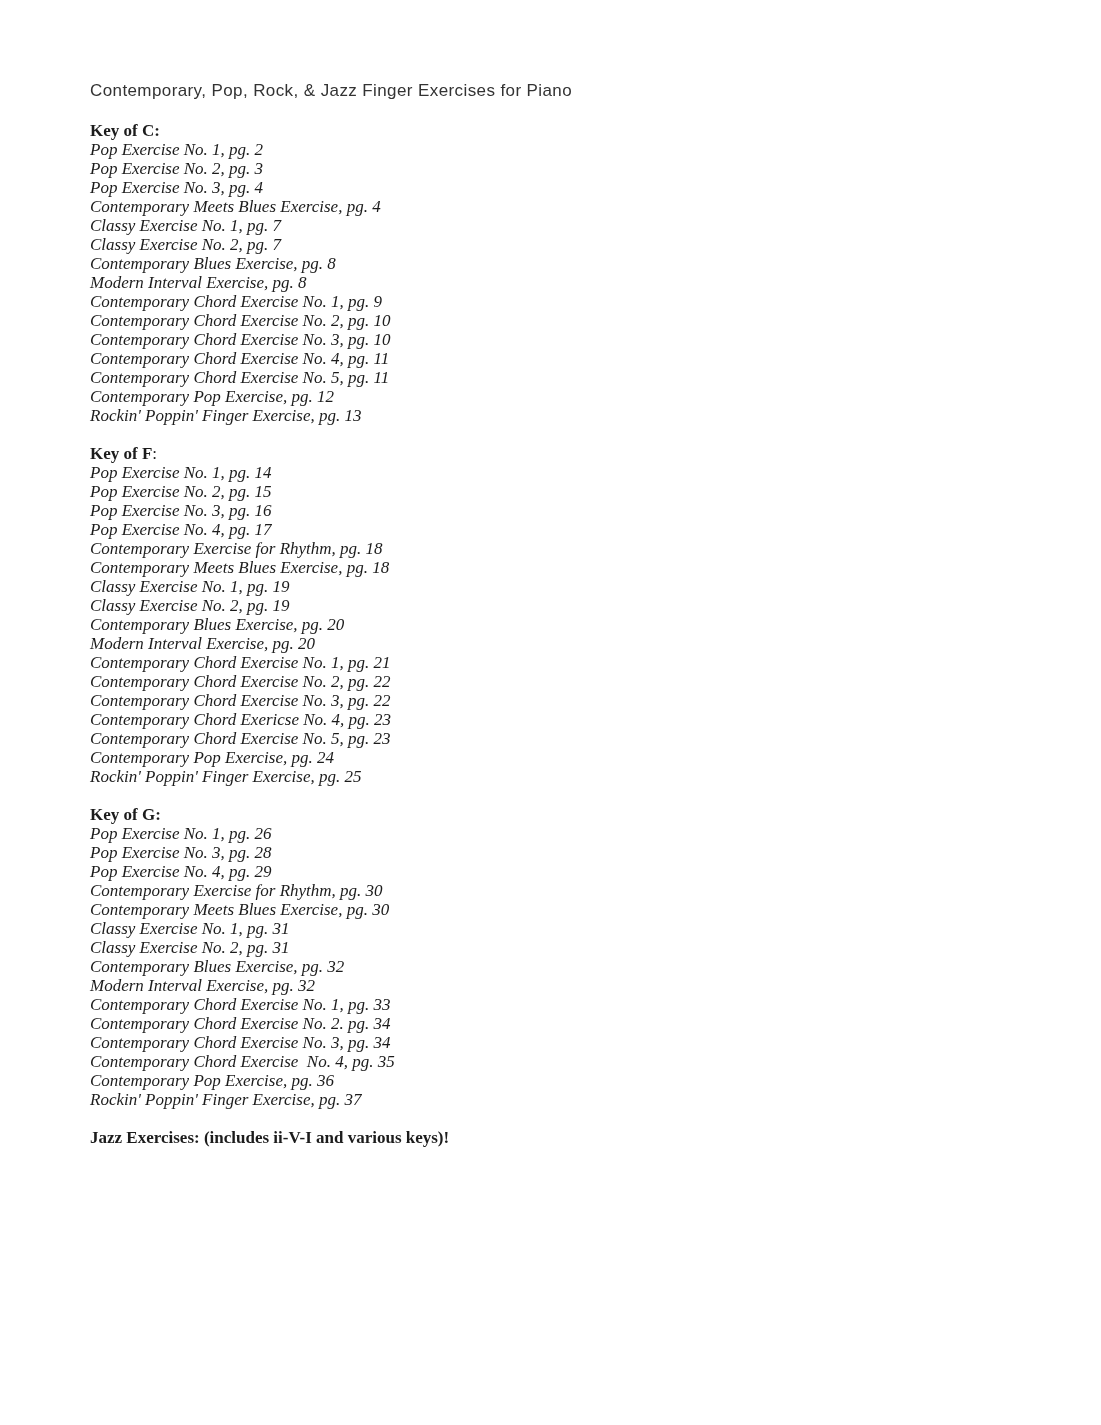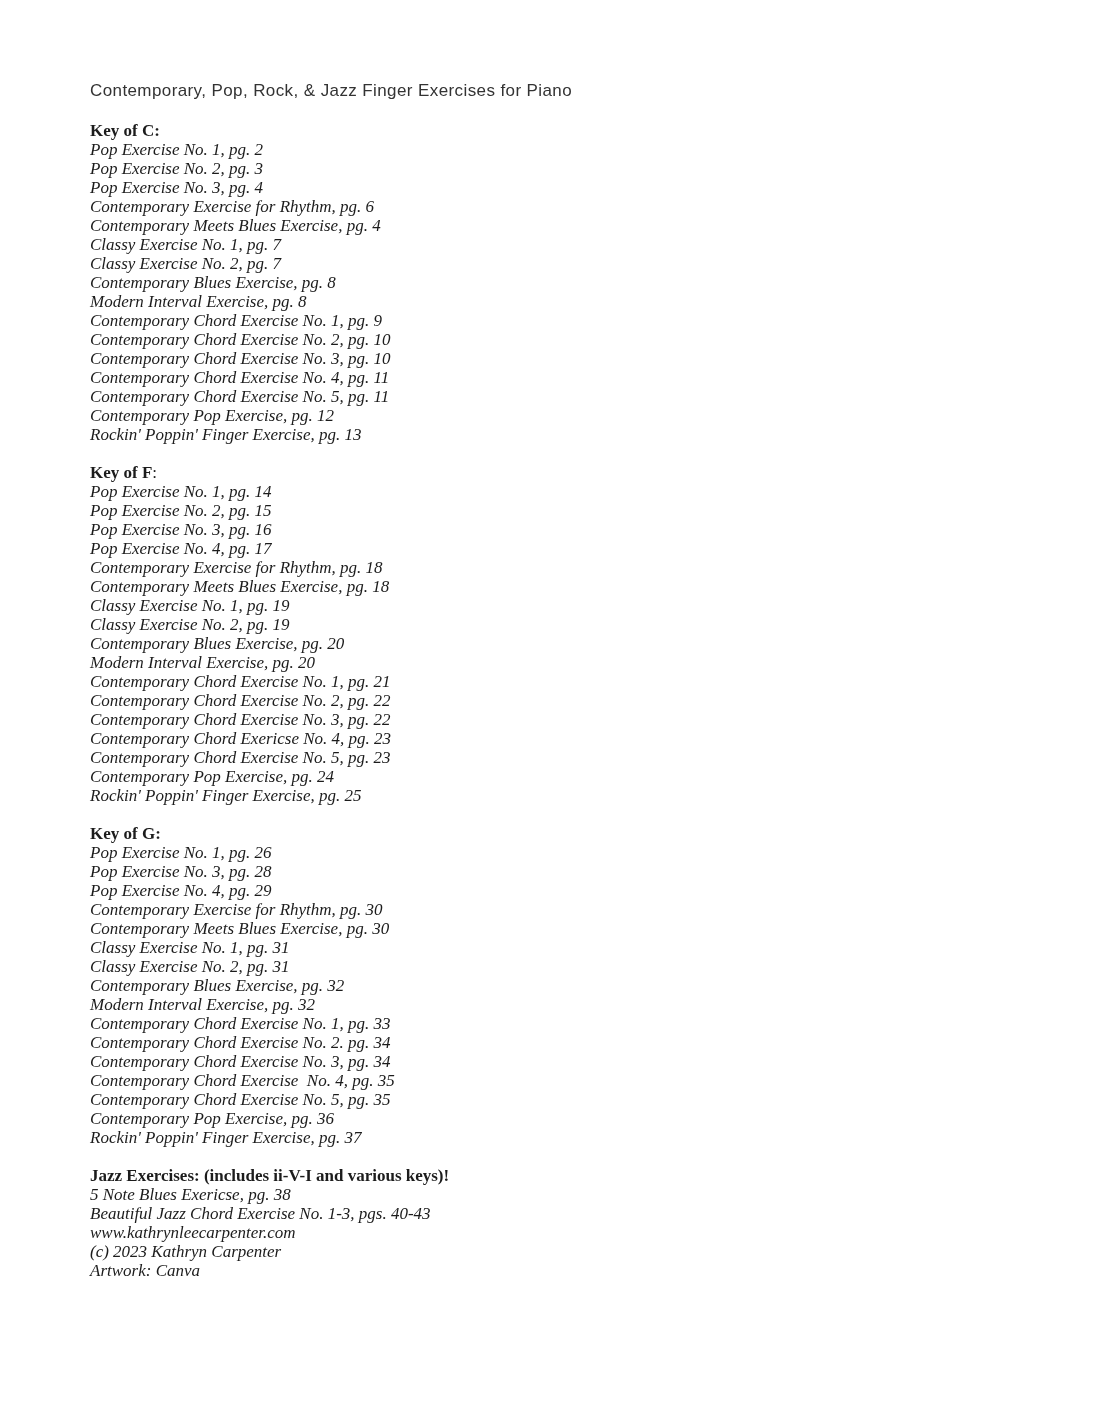--- a/index.html
+++ b/index.html
@@ -41,21 +41,20 @@
   <section class="toc-section">
     <div class="line heading"><span class="bold">Key of C:</span><span class="tail"></span></div>
     <ul class="items">
   <li class="line">Pop Exercise No. 1, pg. 2</li>
 
   <li class="line">Pop Exercise No. 2, pg. 3</li>
 
   <li class="line">Pop Exercise No. 3, pg. 4</li>
 
 
-  <li class="line">Contemporary Exercise for Rhythm, pg. 6</li>
 
   <li class="line">Contemporary Meets Blues Exercise, pg. 4</li>
 
   <li class="line">Classy Exercise No. 1, pg. 7</li>
 
   <li class="line">Classy Exercise No. 2, pg. 7</li>
 
   <li class="line">Contemporary Blues Exercise, pg. 8</li>
 
   <li class="line">Modern Interval Exercise, pg. 8</li>
@@ -138,36 +137,24 @@
   <li class="line">Modern Interval Exercise, pg. 32</li>
 
   <li class="line">Contemporary Chord Exercise No. 1, pg. 33</li>
 
   <li class="line">Contemporary Chord Exercise No. 2. pg. 34</li>
 
   <li class="line">Contemporary Chord Exercise No. 3, pg. 34</li>
 
   <li class="line">Contemporary Chord Exercise  No. 4, pg. 35</li>
 
-  <li class="line">Contemporary Chord Exercise No. 5, pg. 35</li>
 
   <li class="line">Contemporary Pop Exercise, pg. 36</li>
 
   <li class="line">Rockin' Poppin' Finger Exercise, pg. 37</li>
 </ul>
   </section>
 
   <section class="toc-section">
     <div class="line heading"><span class="bold">Jazz Exercises: (includes ii-V-I and various keys)!</span><span class="tail"></span></div>
-    <ul class="items">
-  <li class="line">5 Note Blues Exericse, pg. 38</li>
-
-  <li class="line">Beautiful Jazz Chord Exercise No. 1-3, pgs. 40-43</li>
-
-  <li class="line">www.kathrynleecarpenter.com</li>
-
-  <li class="line">(c) 2023 Kathryn Carpenter</li>
-
-  <li class="line">Artwork: Canva</li>
-</ul>
   </section>
 </main>
 </div>
 
 </body></html>

